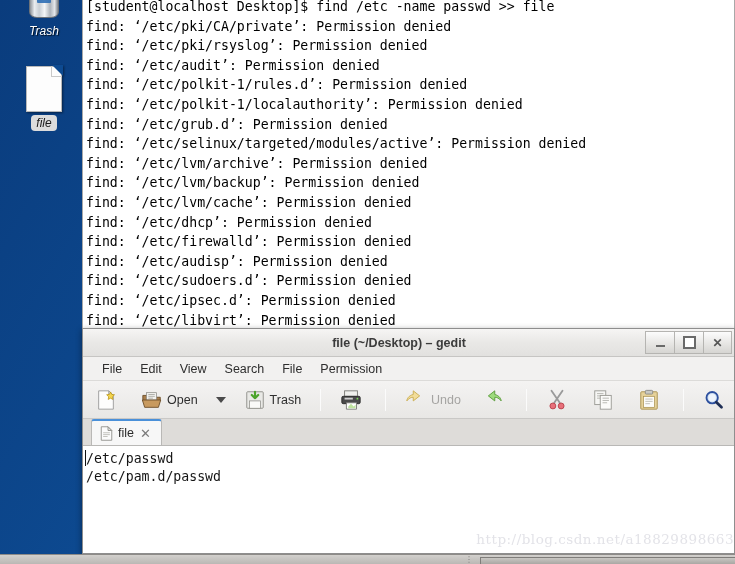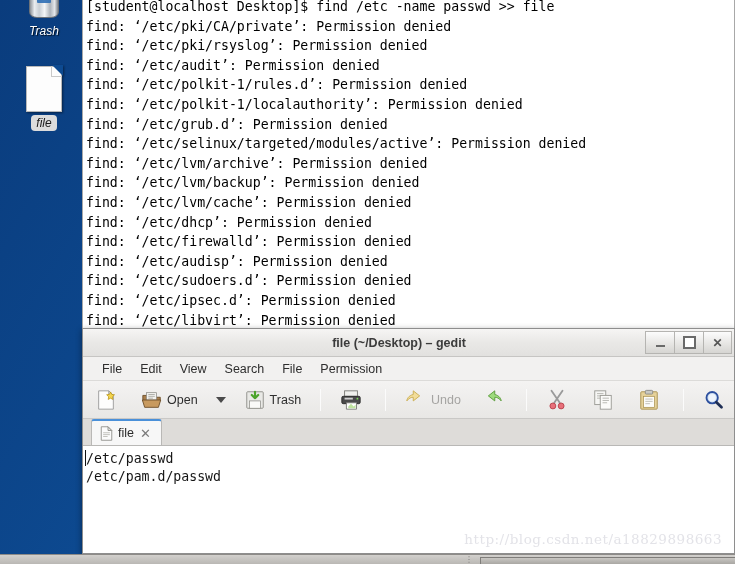--- a/index.html
+++ b/index.html
@@ -253,21 +253,21 @@
     position: relative;
   }
   #caret {
     position: absolute;
     left: 2px; top: 4px;
     width: 1px; height: 16px;
     background: #111;
   }
   #watermark {
     position: absolute;
-    right: 12px; bottom: 6px;
+    right: 0; bottom: 6px;
     font-family: "DejaVu Serif", "Liberation Serif", serif;
     font-size: 13.5px;
     color: #e3e3e8;
     letter-spacing: .5px;
     white-space: nowrap;
     user-select: none;
   }
 
   
   #taskbar {

